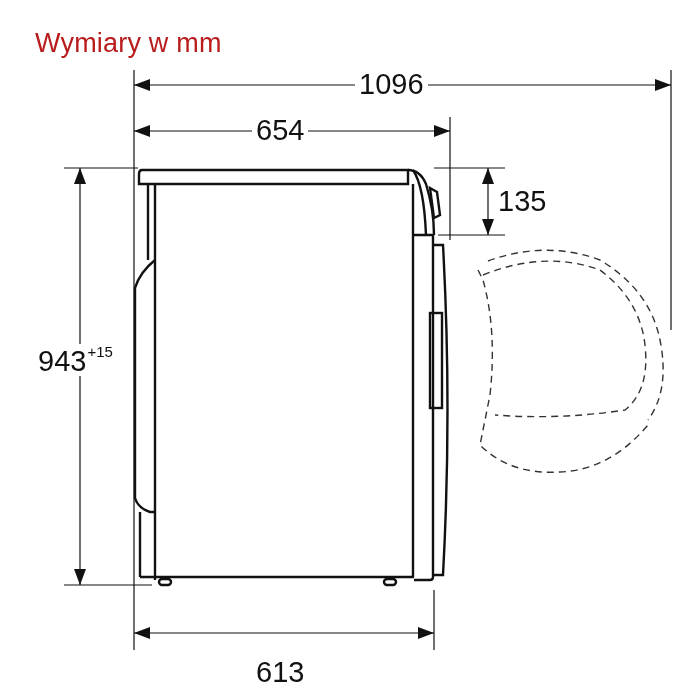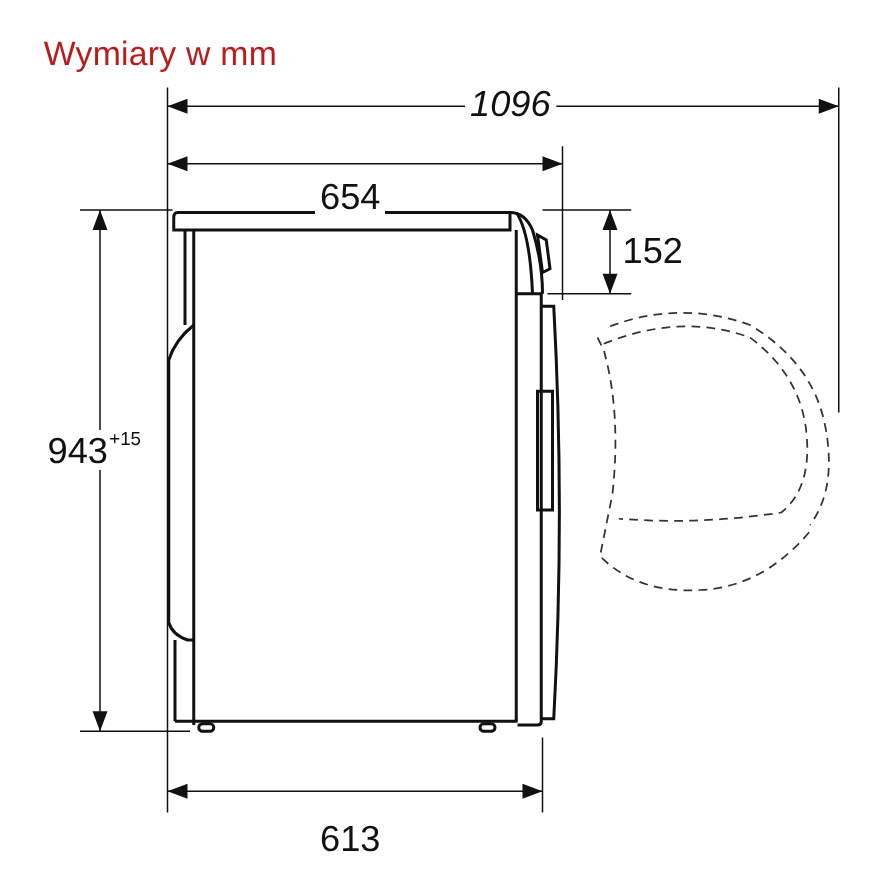--- a/index.html
+++ b/index.html
@@ -86,17 +86,17 @@
 
   <g>
     <path class="dash" d="M488,261 Q545,240 600,260 Q650,290 660,340 Q670,390 648,420"></path>
     <path class="dash" d="M483,275 Q545,250 600,270 Q640,300 645,345 Q650,390 625,410 Q560,420 495,415"></path>
     <path class="dash" d="M478,270 L483,280 Q497,330 490,395 L480,445 Q510,475 560,472 Q610,470 648,425"></path>
   </g>
 </svg>
 
 <div class="title">Wymiary w mm</div>
 
-<div class="dim" style="left:372px; top:70px;font-style:italic;"><span>1096</span></div>
-<div class="dim" style="left:252px; top:116px;margin-top:28px;"><span>654</span></div>
+<div class="dim" style="left:355px; top:70px;"><span>1096</span></div>
+<div class="dim" style="left:252px; top:116px;"><span>654</span></div>
 <div class="dim" style="left:252px; top:618px;margin-top:40px;"><span>613</span></div>
-<div class="dim" style="left:494px; top:187px; background:transparent;"><span>152</span></div>
+<div class="dim" style="left:494px; top:187px; background:transparent;"><span>135</span></div>
 <div class="dim" style="left:34px; top:344px;"><span>943</span><sup>+15</sup></div>
 
 </body></html>

